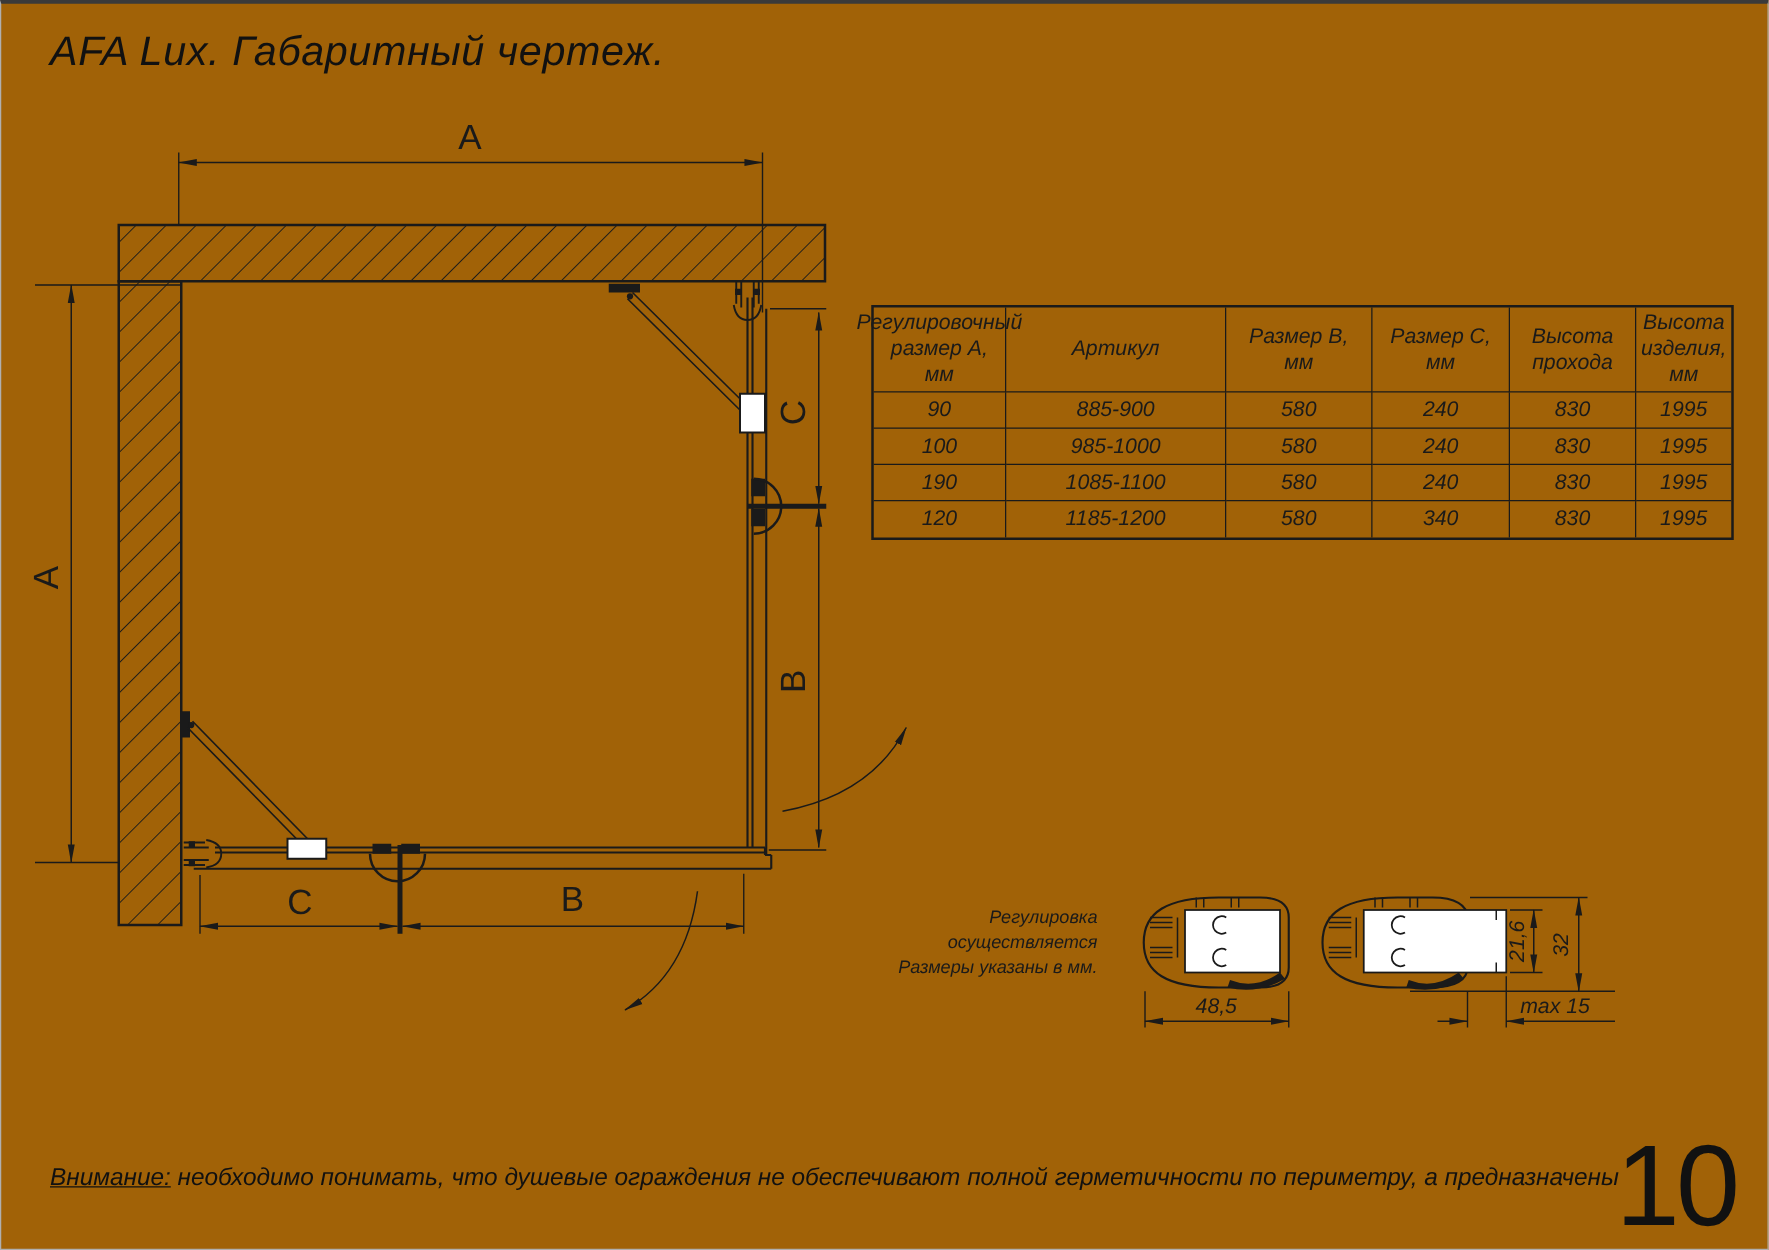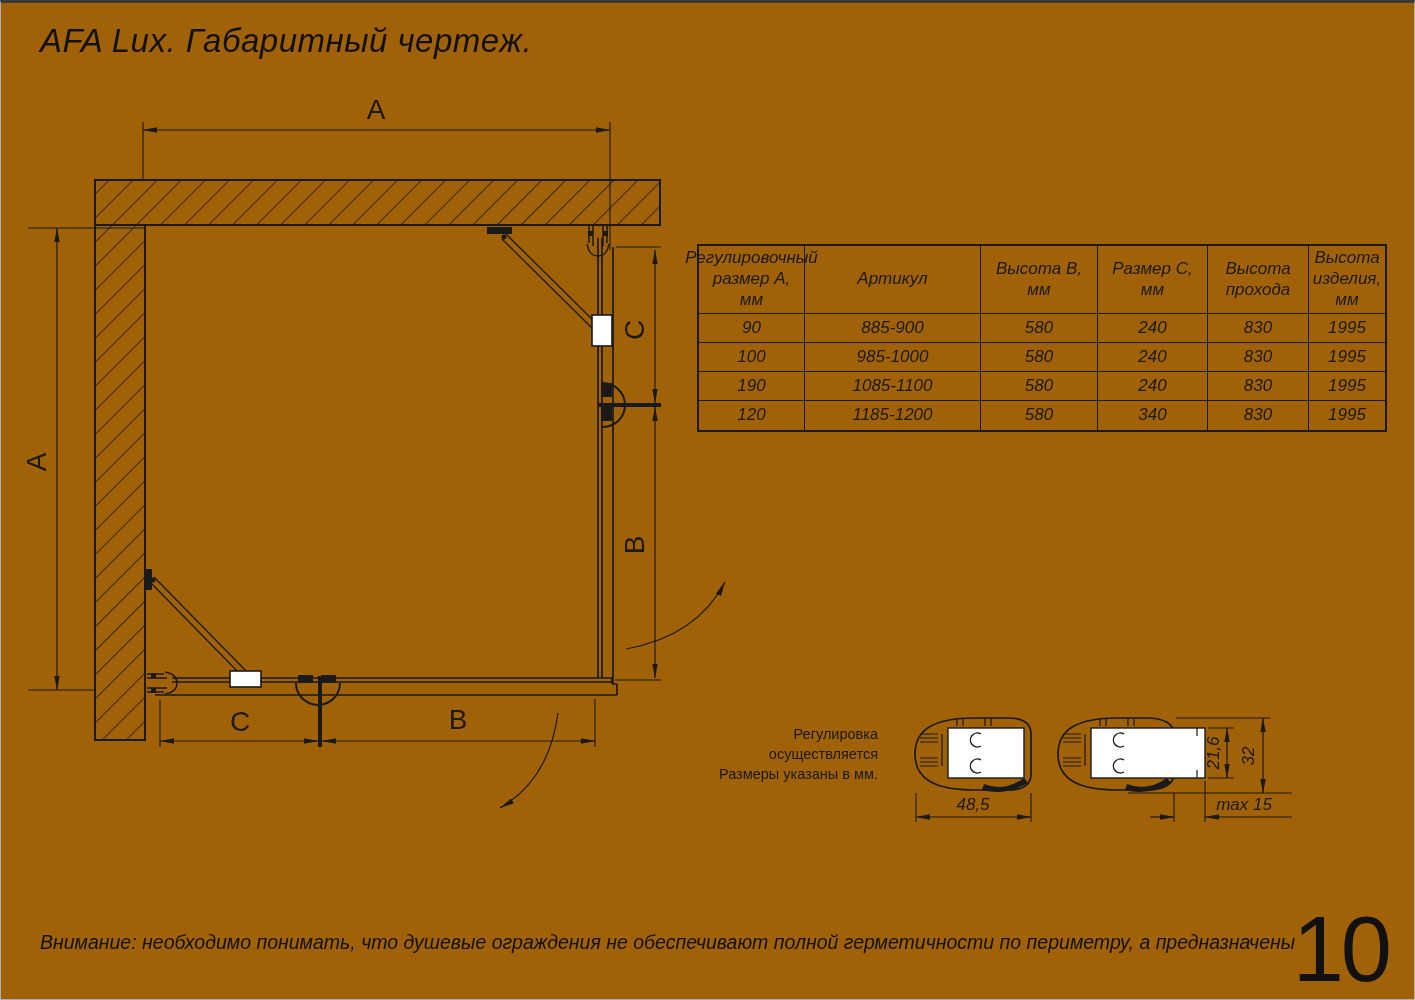--- a/index.html
+++ b/index.html
@@ -13,24 +13,24 @@
   .tbl{position:absolute;left:697px;top:244px;display:grid;
        grid-template-columns:106px 176px 117px 110px 101px 76px;
        grid-template-rows:68px 29px 29px 29px 29px;
        border:2px solid #1a1a1a;font-style:italic;font-size:17px;line-height:1.22;}
   .tbl .c{border-right:1.4px solid #1a1a1a;border-bottom:1.4px solid #1a1a1a;
           display:flex;flex-direction:column;align-items:center;justify-content:center;text-align:center;}
   .tbl .c:nth-child(6n){border-right:none;text-align:center;}
   .tbl .c:nth-last-child(-n+6){border-bottom:none;}
 
   .note{position:absolute;left:688px;top:724px;width:190px;text-align:right;
-        font-size:14.5px;line-height:20px;}
+        font-style:italic;font-size:14.5px;line-height:20px;}
 
   .warning{position:absolute;left:40px;top:929px;font-style:italic;font-size:19.5px;line-height:27.5px;white-space:nowrap;color:#111;}
-  .warning .u{}
+  .warning .u{text-decoration:underline;}
 
   .pagenum{position:absolute;right:26px;top:903px;font-size:92px;line-height:1;letter-spacing:-3px;color:#111;}
 
   
   .wall{fill:url(#hatch);stroke:#1a1a1a;stroke-width:2;}
   .thin{stroke:#1a1a1a;stroke-width:1.1;fill:none;}
   .dim{stroke:#1a1a1a;stroke-width:1.2;fill:none;}
   .thick{stroke:#1a1a1a;stroke-width:4;}
   .ln12{stroke:#1a1a1a;stroke-width:1.2;fill:none;}
   .ln13{stroke:#1a1a1a;stroke-width:1.3;fill:none;}
@@ -175,21 +175,21 @@
 
   <div class="tbl">
     <div class="c">
       <span>Регулировочный</span>
         <span>размер А, мм</span>
     </div>
     <div class="c">
       <span>Артикул</span>
     </div>
     <div class="c">
-      <span>Высота В,</span>
+      <span>Размер В,</span>
         <span>мм</span>
     </div>
     <div class="c">
       <span>Размер С,</span>
         <span>мм</span>
     </div>
     <div class="c">
       <span>Высота</span>
         <span>прохода</span>
     </div>

